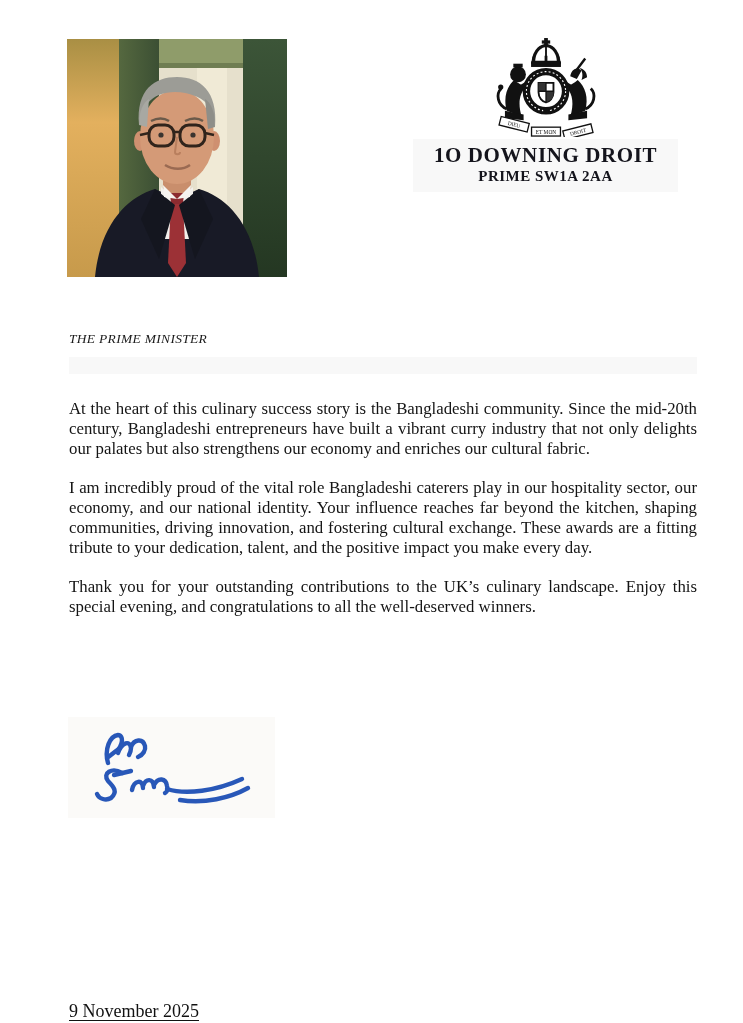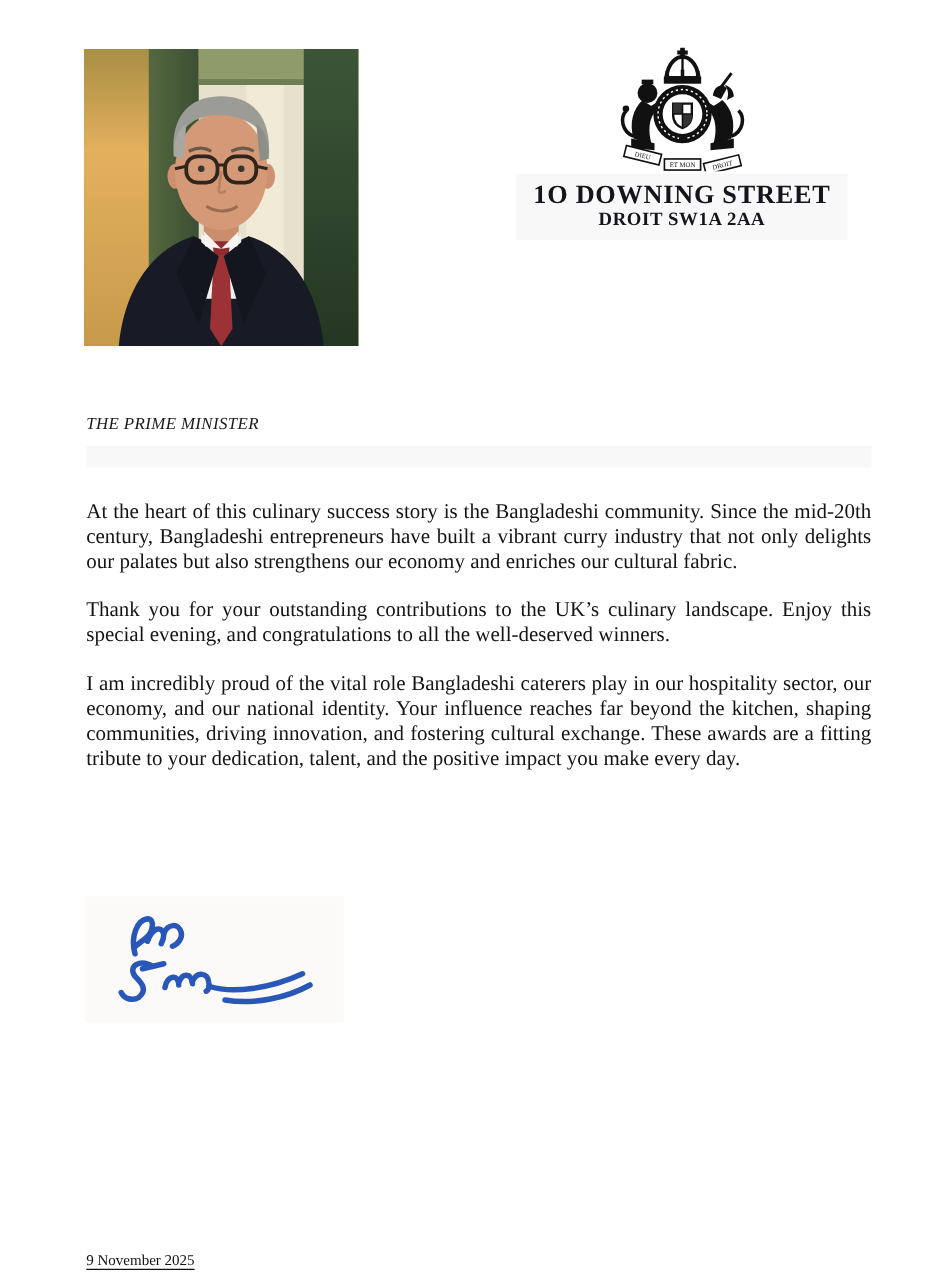--- a/index.html
+++ b/index.html
@@ -19,21 +19,21 @@
 
   .pm-title{position:absolute;left:69px;top:331px;font-size:13.5px;letter-spacing:0.3px;color:#1a1a1a;font-style:italic;}
   .divider-band{position:absolute;left:69px;top:357px;width:628px;height:17px;background:#f8f8f8;}
 
   .letter-body{position:absolute;left:69px;top:399px;width:628px;font-size:16.8px;line-height:20px;text-align:justify;color:#141414;}
   .letter-body p{margin:0 0 19px 0;}
 
   .signature-block{position:absolute;left:68px;top:717px;width:207px;height:101px;background:#fbfaf8;}
   .signature-block svg{display:block;}
 
-  .date-line{position:absolute;left:69px;top:1001px;font-size:12px;color:#111;text-decoration:underline;text-underline-offset:3px;}
+  .date-line{position:absolute;left:69px;top:1001px;font-size:18px;color:#111;text-decoration:underline;text-underline-offset:3px;}
 </style>
 </head>
 <body>
 
 <div class="photo-frame">
   <svg width="220" height="238" viewBox="0 0 220 238">
     <defs>
       <linearGradient id="goldGrad" x1="0" y1="0" x2="0" y2="1">
         <stop offset="0" stop-color="#a98f44"></stop>
           <stop offset="0.35" stop-color="#e3b05e"></stop>
@@ -133,33 +133,33 @@
         <rect width="31" height="9.5" fill="#fff" stroke="#111" stroke-width="1.4"></rect>
         <text x="15.5" y="7" text-anchor="middle" font-size="5.8" font-family="Liberation Serif, serif" fill="#111">ET MON</text>
       </g>
       <g transform="translate(78,99.5) rotate(-14)">
         <rect width="31" height="9.5" fill="#fff" stroke="#111" stroke-width="1.4"></rect>
         <text x="15.5" y="7" text-anchor="middle" font-size="5.8" font-family="Liberation Serif, serif" fill="#111">DROIT</text>
       </g>
     </svg>
   </div>
   <div class="address-band">
-    <div class="address1">1O DOWNING STREET</div>
-    <div class="address2">DROIT SW1A 2AA</div>
+    <div class="address1">1O DOWNING DROIT</div>
+    <div class="address2">PRIME SW1A 2AA</div>
   </div>
 </div>
 
 <div class="pm-title">THE PRIME MINISTER</div>
 
 <div class="divider-band"></div>
 
 <div class="letter-body">
   <p>At the heart of this culinary success story is the Bangladeshi community. Since the mid-20th century, Bangladeshi entrepreneurs have built a vibrant curry industry that not only delights our palates but also strengthens our economy and enriches our cultural fabric.</p>
+  <p>I am incredibly proud of the vital role Bangladeshi caterers play in our hospitality sector, our economy, and our national identity. Your influence reaches far beyond the kitchen, shaping communities, driving innovation, and fostering cultural exchange. These awards are a fitting tribute to your dedication, talent, and the positive impact you make every day.</p>
   <p>Thank you for your outstanding contributions to the UK’s culinary landscape. Enjoy this special evening, and congratulations to all the well-deserved winners.</p>
-  <p>I am incredibly proud of the vital role Bangladeshi caterers play in our hospitality sector, our economy, and our national identity. Your influence reaches far beyond the kitchen, shaping communities, driving innovation, and fostering cultural exchange. These awards are a fitting tribute to your dedication, talent, and the positive impact you make every day.</p>
 </div>
 
 <div class="signature-block">
   <svg width="207" height="101" viewBox="0 0 207 101">
     <g fill="none" stroke="var(--ink,#2857b8)" stroke-width="4.4" stroke-linecap="round" stroke-linejoin="round">
       <path d="M40,46 C36,32 42,19 50,18 C56,18 55,29 48,34 L39,41"></path>
       <path d="M50,36 C54,25 62,23 63,31 C63,33 62,36 61,38"></path>
       <path d="M63,30 C66,22 75,21 77,29 C78,33 75,38 70,40"></path>
       <path d="M54,56 C44,50 34,56 40,64 C46,70 50,75 43,81 C38,84 31,82 29,77"></path>
       <path d="M46,58 L63,54"></path>

